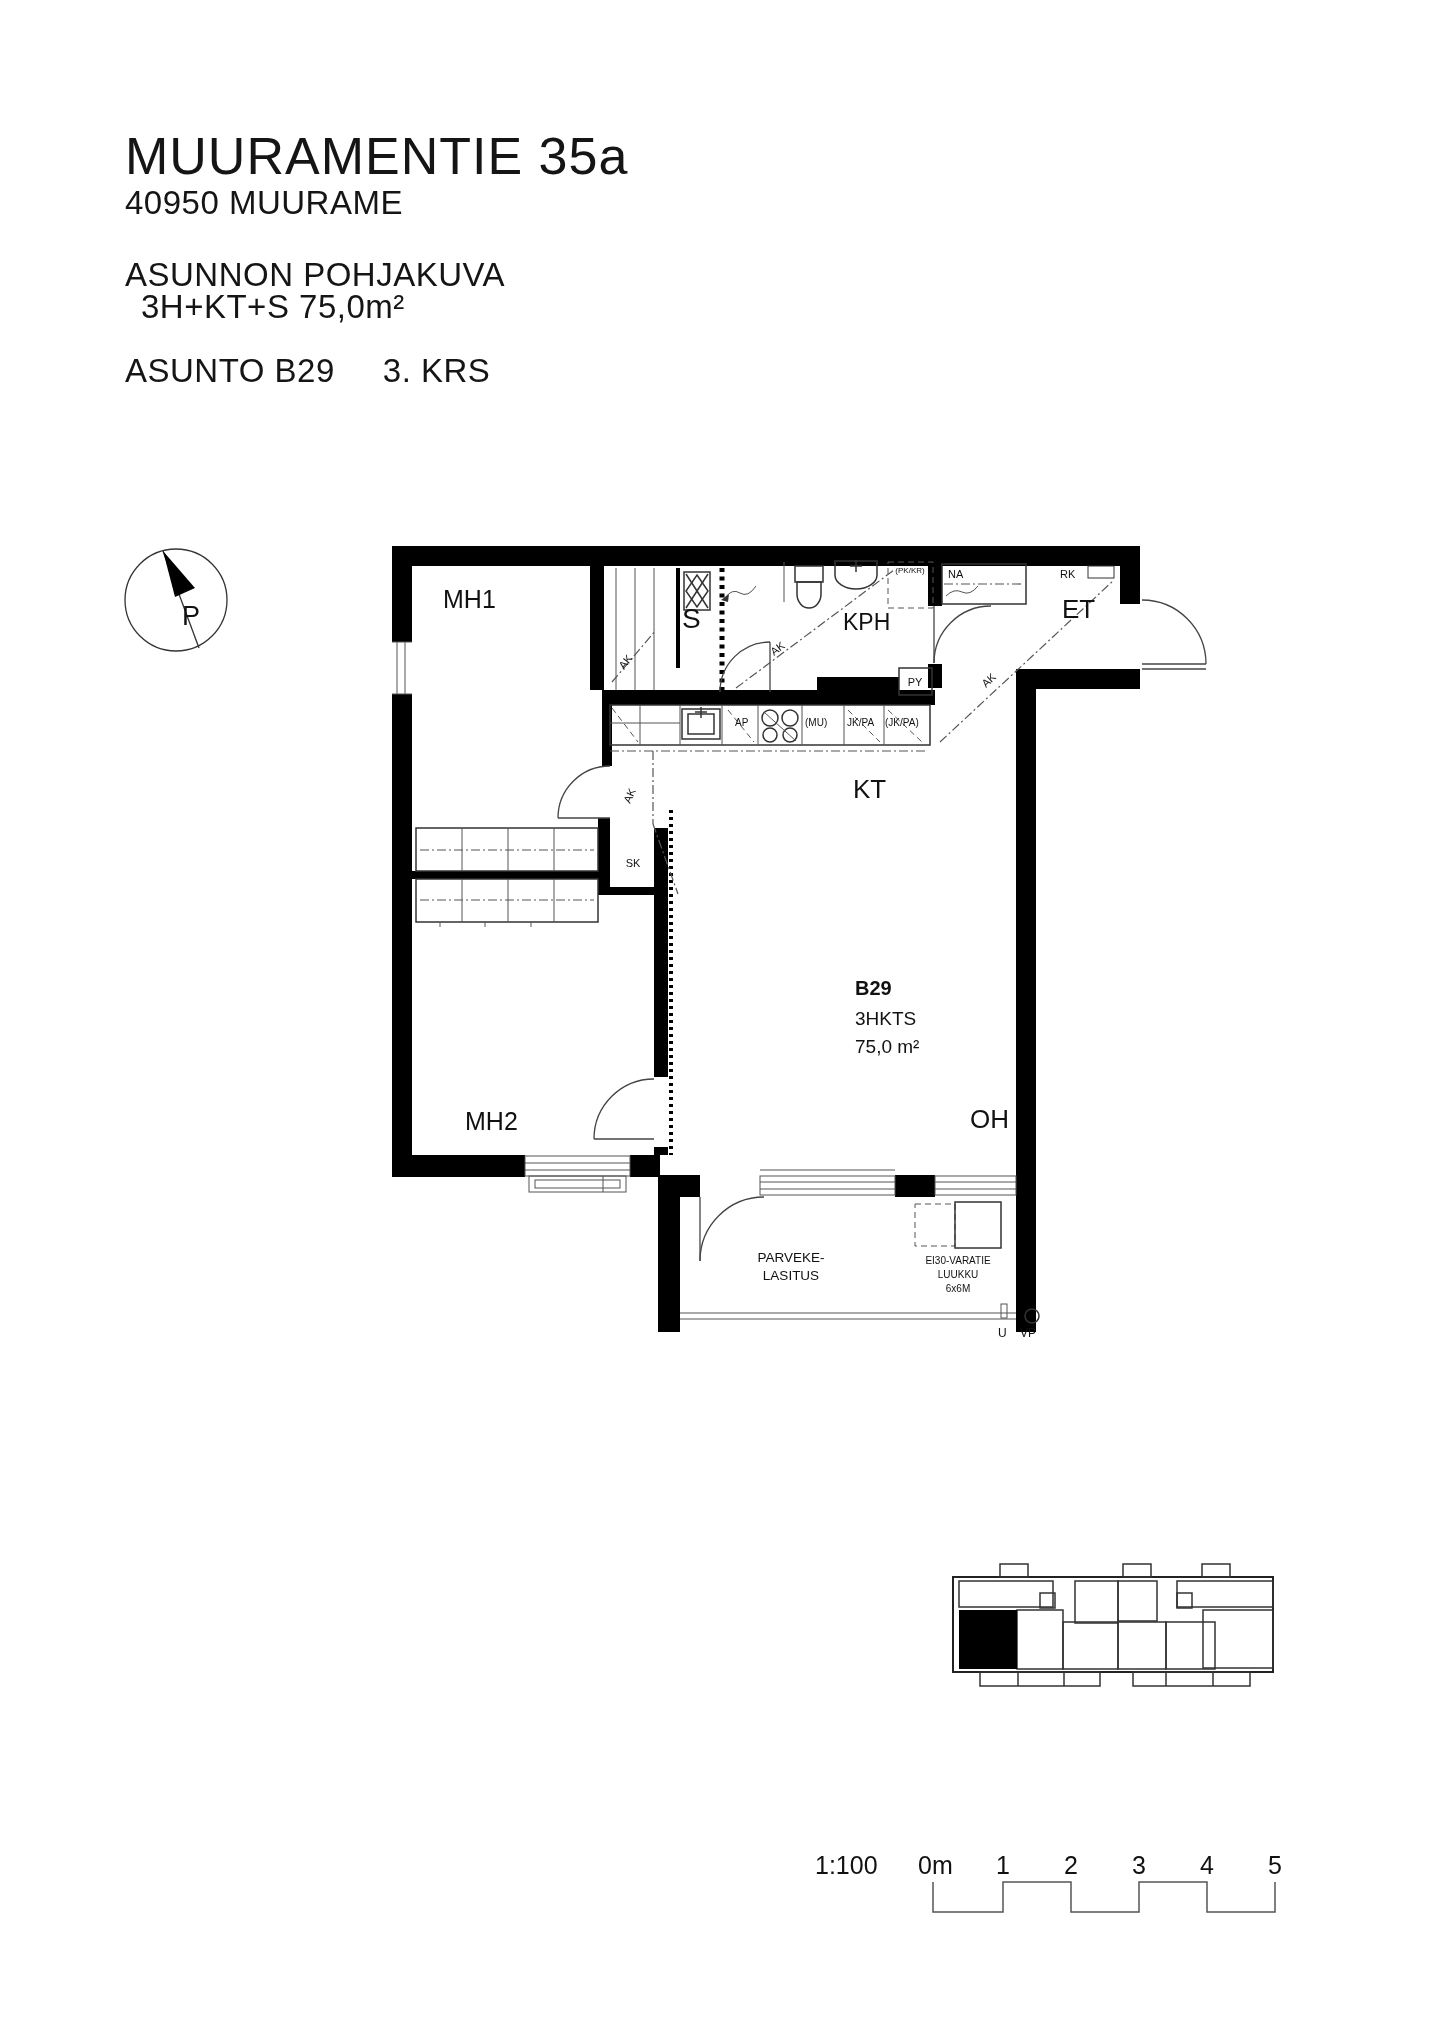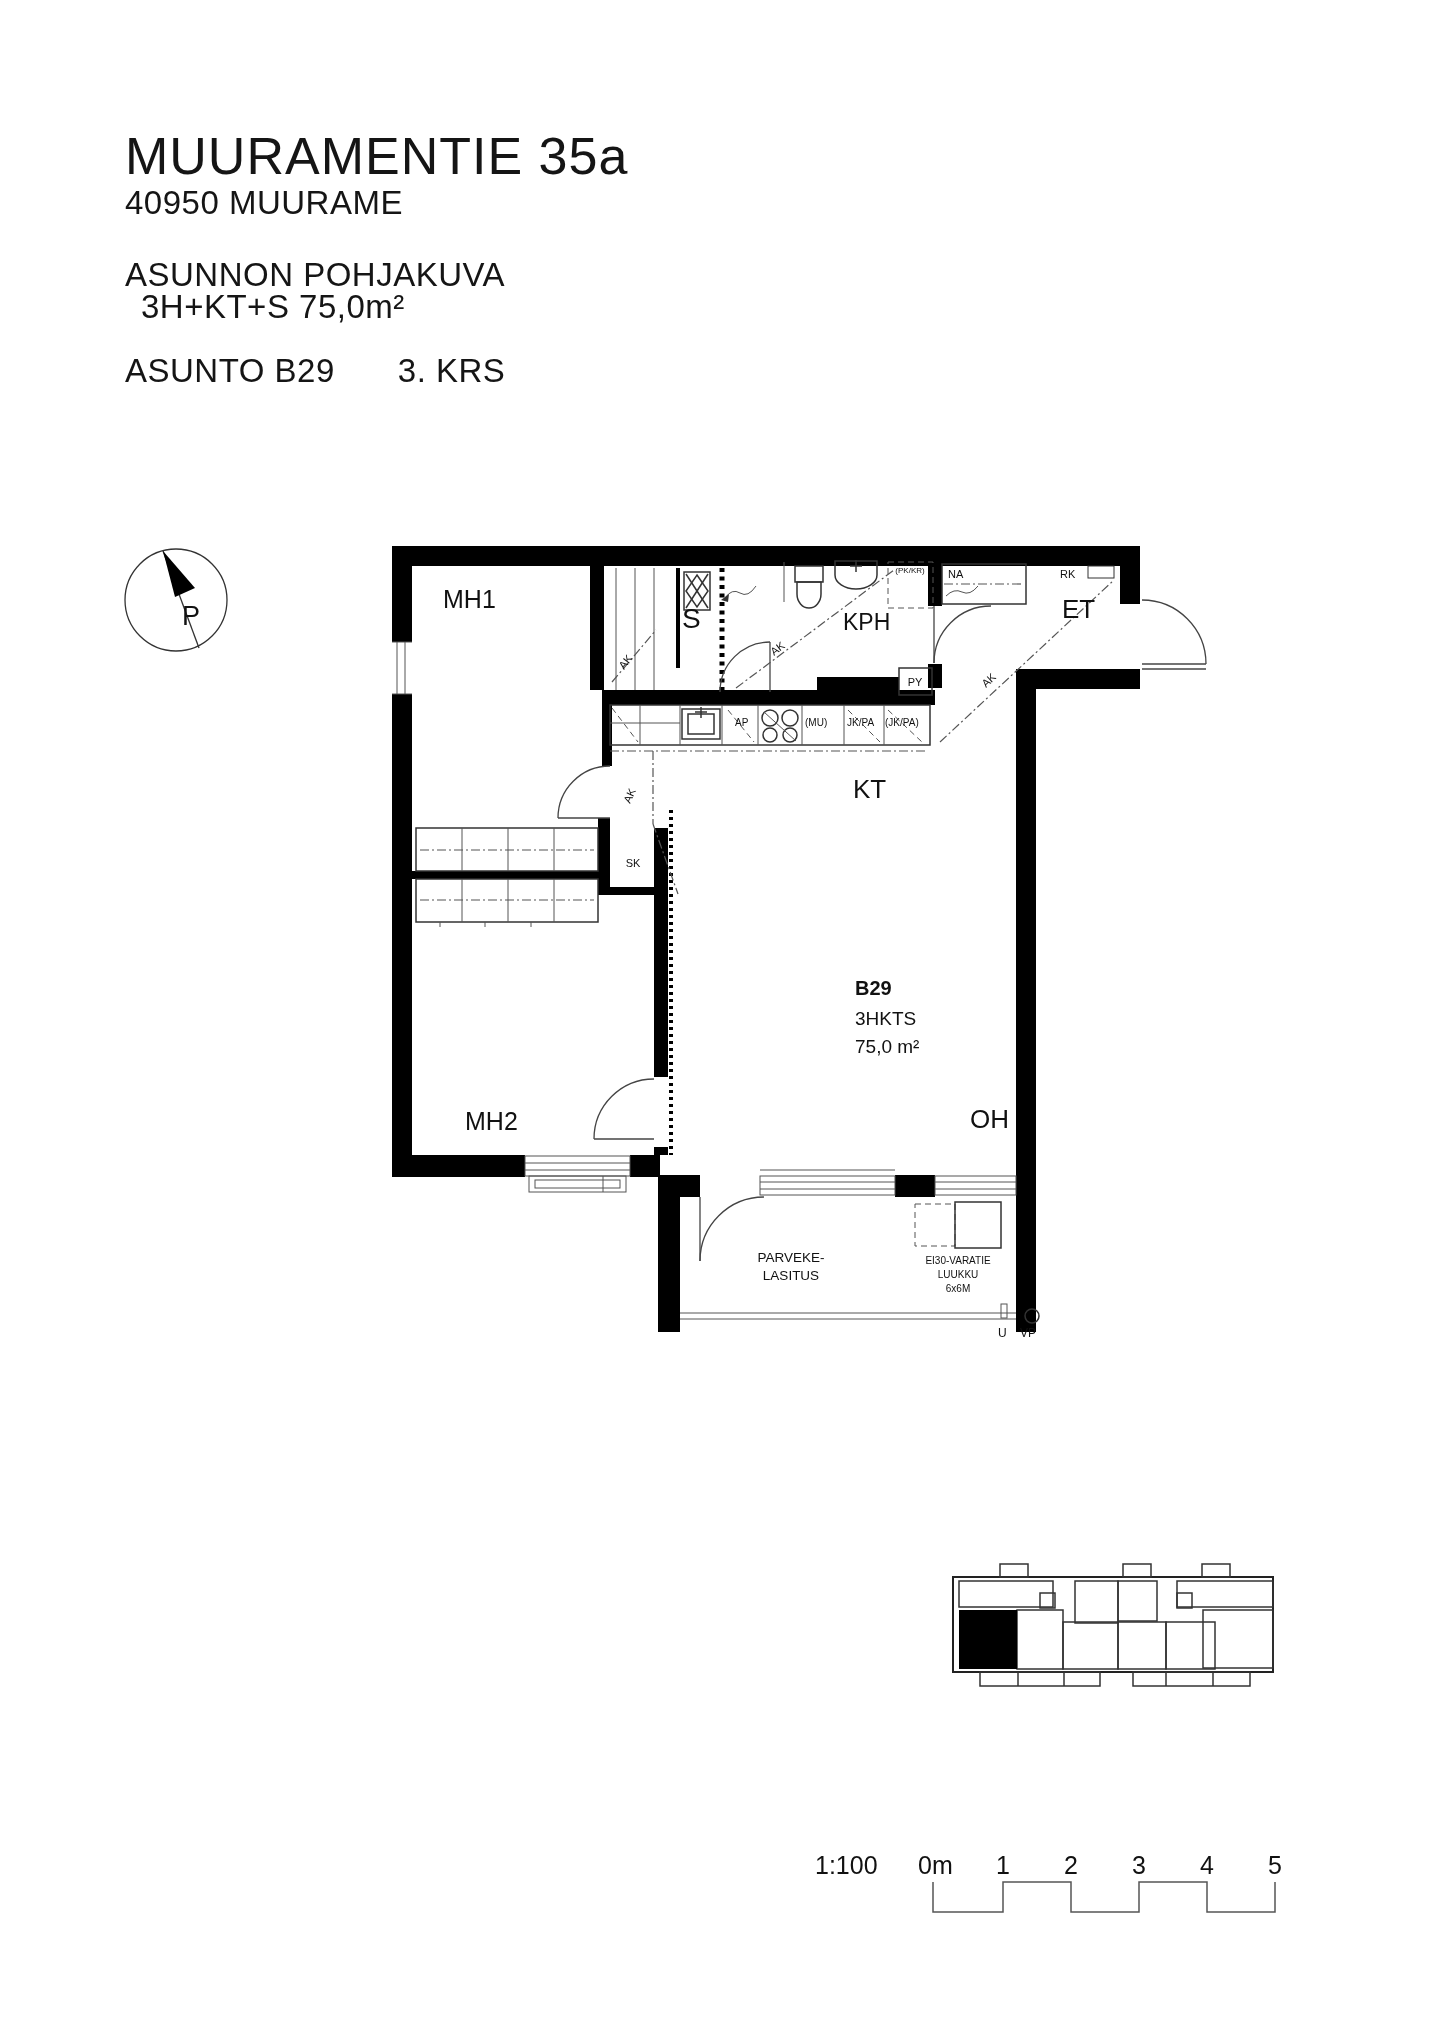--- a/index.html
+++ b/index.html
@@ -3,21 +3,21 @@
 <meta charset="utf-8">
 <style>
   html,body{margin:0;padding:0;}
   body{
     width:1440px;height:2036px;position:relative;background:#ffffff;
     font-family:"Liberation Sans", sans-serif;color:#111;
   }
   .abs{position:absolute;}
   .title{font-size:52px;letter-spacing:1px;color:#151515;}
   .sub{font-size:33px;letter-spacing:0.5px;color:#151515;}
-  .apt-row{display:flex;gap:15px;}
+  .apt-row{display:flex;}
   .apt-row .floor{margin-left:48px;text-align:right;}
   .footer{font-size:15px;line-height:23px;color:#222;letter-spacing:0.3px;}
   svg text{font-family:"Liberation Sans", sans-serif;fill:#111;}
   .wall{fill:#000;stroke:none;}
   .thin{fill:none;stroke:#333;stroke-width:1.5;}
   .thin2{fill:none;stroke:#555;stroke-width:1;}
   .door{fill:none;stroke:#444;stroke-width:1.3;}
   .akline{fill:none;stroke:#555;stroke-width:1.2;stroke-dasharray:9 3 2 3;}
   .dashline{fill:none;stroke:#555;stroke-width:1;stroke-dasharray:6 4;}
   .glass{fill:none;stroke:#000;stroke-width:5;stroke-dasharray:4 4.5;}

